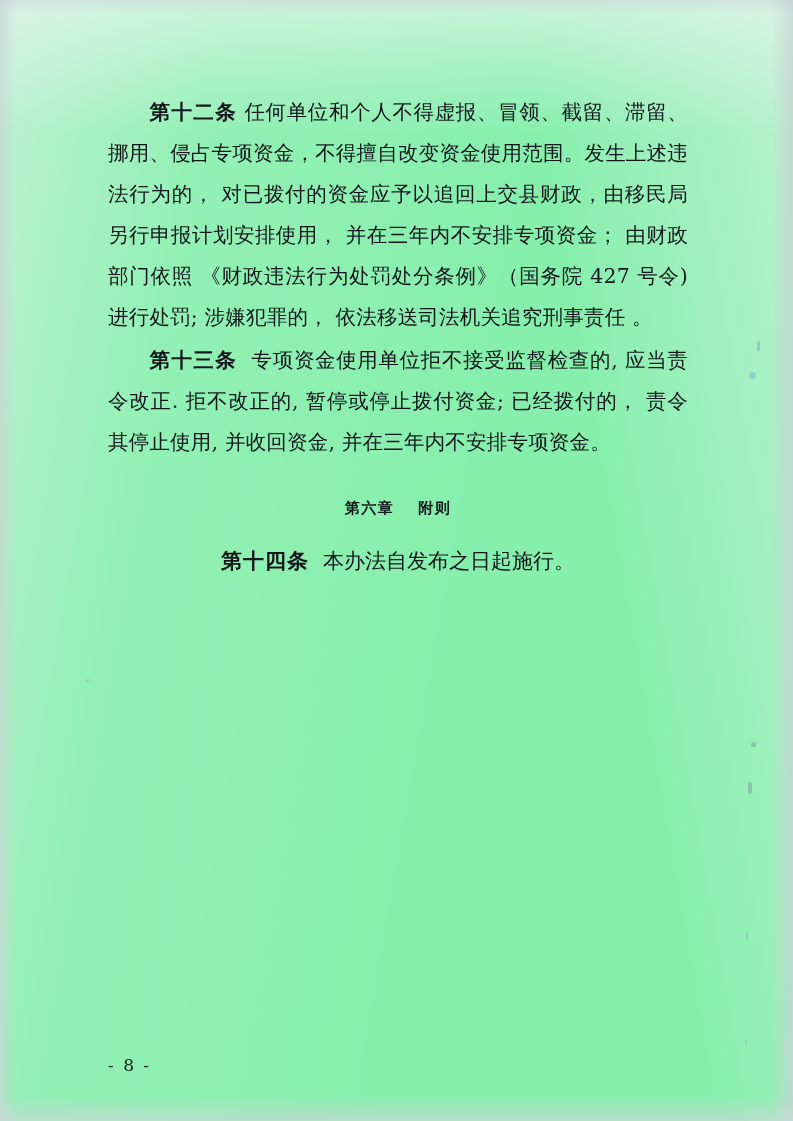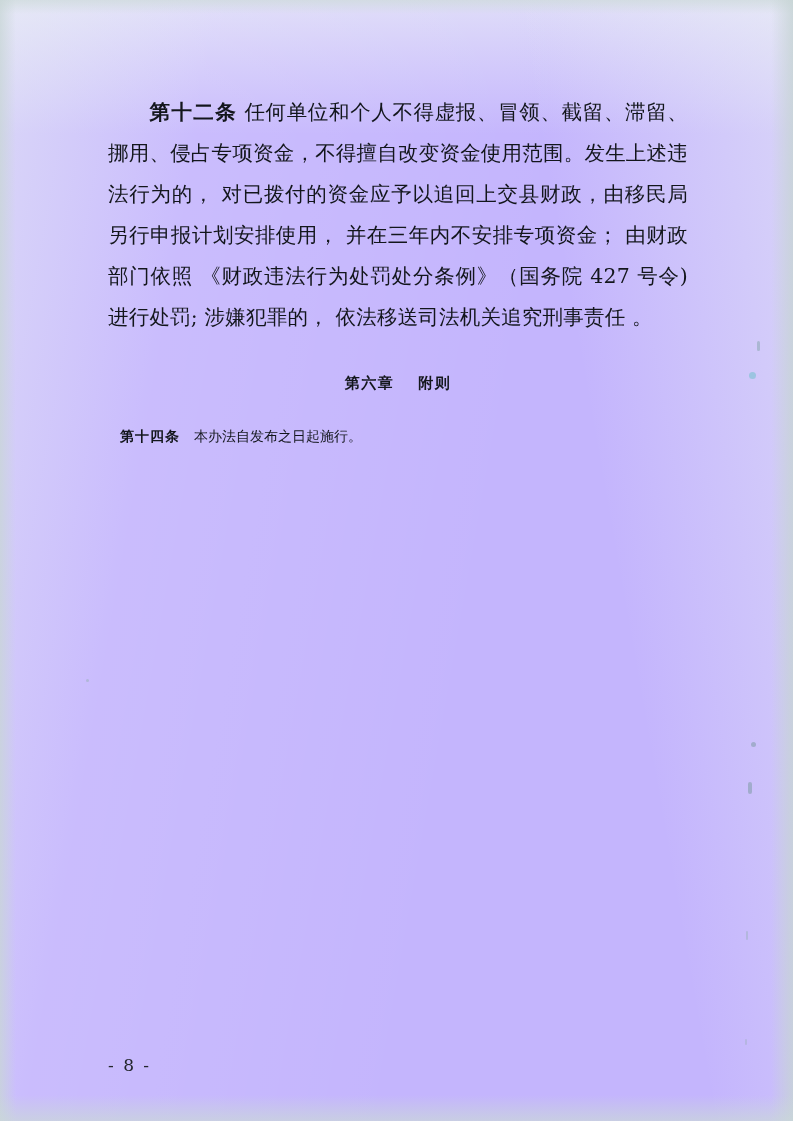--- a/index.html
+++ b/index.html
@@ -7,21 +7,21 @@
     padding: 0;
     background: #ffffff;
   }
   body {
     font-family: "DejaVu Serif", "Liberation Serif", serif;
   }
   .page {
     position: relative;
     width: 793px;
     height: 1121px;
-    background: #c4b5fd;
+    background: #86efac;
     overflow: hidden;
   }
   
   .scan-tint {
     position: absolute;
     inset: 0;
     background:
       linear-gradient(100deg, rgba(236,243,243,0.55) 0%, rgba(255,255,255,0.1) 22%, rgba(255,255,255,0) 60%),
       linear-gradient(260deg, rgba(238,244,244,0.5) 0%, rgba(255,255,255,0) 28%),
       linear-gradient(180deg, rgba(240,246,246,0.6) 0%, rgba(255,255,255,0) 12%);
@@ -90,25 +90,26 @@
     font-weight: 700;
     color: #13161c;
     letter-spacing: 1.5px;
   }
   .chapter-heading .sep {
     display: inline-block;
     width: 24px;
   }
 
   .tail-line {
-    font-size: 14px;
+    font-size: 21px;
     line-height: 38px;
     color: #13161c;
-    margin: 12px;
+    margin: 0;
     white-space: nowrap;
+    text-align: center;
   }
   .tail-line .article-label {
     margin-right: 14px;
   }
 
   .page-number {
     position: absolute;
     left: 108px;
     bottom: 46px;
     font-size: 17px;
@@ -150,20 +151,23 @@
   <div class="speck s5"></div>
   <div class="speck s6"></div>
   <div class="speck s7"></div>
 
   <div class="content">
 
     <p class="para gap-after-p1">
       <span class="indent"></span><span class="article-label">第十二条</span>&nbsp;<span>任何单位和个人不得虚报、冒领、截留、滞留、挪用、侵占专项资金，不得擅自改变资金使用范围。发生上述违法行为的， 对已拨付的资金应予以追回上交县财政，由移民局另行申报计划安排使用， 并在三年内不安排专项资金； 由财政部门依照 《财政违法行为处罚处分条例》（国务院 427 号令) 进行处罚; 涉嫌犯罪的， 依法移送司法机关追究刑事责任 。</span>
     </p>
 
+    <p class="para">
+      <span class="indent"></span><span class="article-label">第十三条</span>&nbsp;&nbsp;<span>专项资金使用单位拒不接受监督检查的, 应当责令改正. 拒不改正的, 暂停或停止拨付资金; 已经拨付的， 责令其停止使用, 并收回资金, 并在三年内不安排专项资金。</span>
+    </p>
 
     <div class="chapter-heading">
       <span>第六章</span><span class="sep"></span><span>附则</span>
     </div>
 
     <p class="tail-line">
       <span class="article-label">第十四条</span><span>本办法自发布之日起施行。</span>
     </p>
 
 

